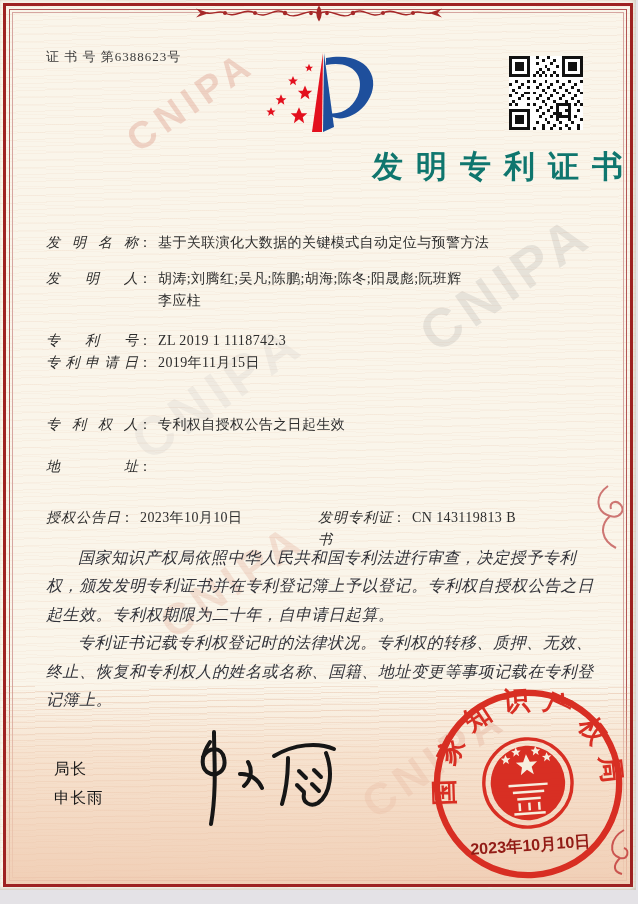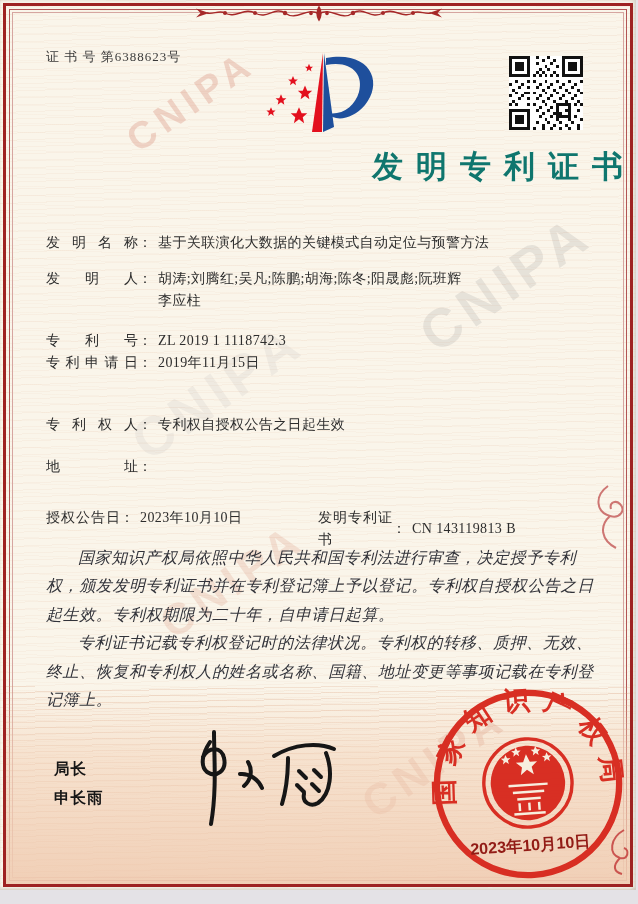--- a/index.html
+++ b/index.html
@@ -23,32 +23,32 @@
         font-weight:bold; letter-spacing:6px; transform:rotate(-35deg); user-select:none; }
 
   .cert-no { position:absolute; left:46px; top:48px; z-index:4; font-size:13px; color:#3a3a3a; letter-spacing:1px; }
   .logo { position:absolute; left:252px; top:48px; width:140px; height:90px; z-index:4; }
   .qr { position:absolute; left:507px; top:56px; width:78px; height:74px; z-index:4; }
   .title { position:absolute; left:0; right:0; top:146px; z-index:4; text-align:right;
            font-size:31px; font-weight:bold; color:#0f766e; letter-spacing:13px; padding-left:13px; }
 
   .fields { position:absolute; left:46px; right:38px; top:0; z-index:4; font-size:14px; color:#2d2d2d; }
   .row { position:absolute; left:0; right:0; display:flex; align-items:flex-start; line-height:1.55; }
-  .lbl { display:inline-block; width:92px; flex:0 0 92px; text-align:justify; text-align-last:justify; }
+  .lbl { display:inline-block; width:92px; flex:0 0 92px; text-align:justify; text-align-last:justify;font-style:italic; }
   .colon { flex:0 0 auto; }
   .val { flex:1 1 auto; margin-left:6px; white-space:pre-line; letter-spacing:.4px; }
-  .pair { display:flex; align-items:center; }
+  .pair { display:flex; align-items:flex-start; }
   .pair .lbl { width:74px; flex-basis:74px; }
 
   .paras { position:absolute; left:46px; right:42px; top:544px; z-index:4; font-size:16px;
            color:#32333a; line-height:1.78; font-style:italic; }
   .paras p { text-indent:2em; letter-spacing:.6px; }
 
   .director { position:absolute; left:54px; top:754px; z-index:4; font-size:15.5px; color:#161616;
-              font-weight:700; line-height:1.9; letter-spacing:1px; }
+              font-weight:400; line-height:1.9; letter-spacing:1px; }
   .signature { position:absolute; left:172px; top:726px; width:180px; height:104px; z-index:4; }
 
   .seal { position:absolute; left:430px; top:686px; width:196px; height:196px; z-index:5;
           transform:rotate(-4deg); opacity:.96; }
   .ornament-top { position:absolute; left:169px; top:3px; z-index:4; }
   .flourish { position:absolute; z-index:2; }
   .bottom-strip { position:absolute; left:0; right:0; bottom:0; height:14px; background:#e4e2e6; z-index:6; }
 </style>
 </head>
 <body>

